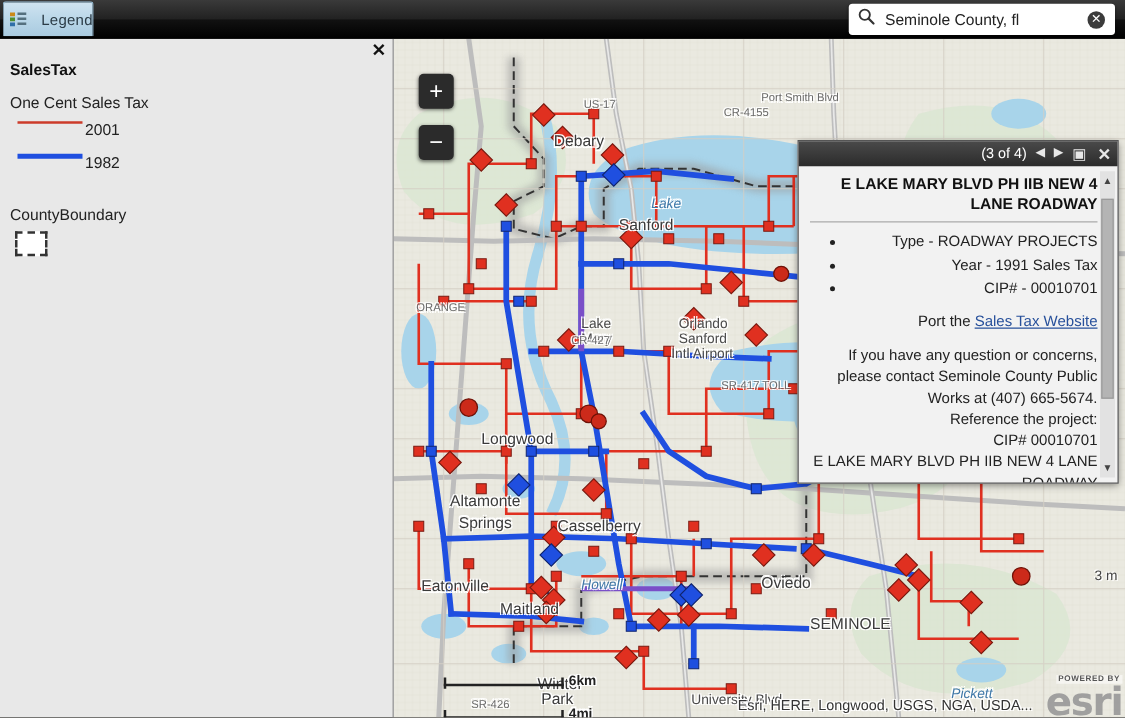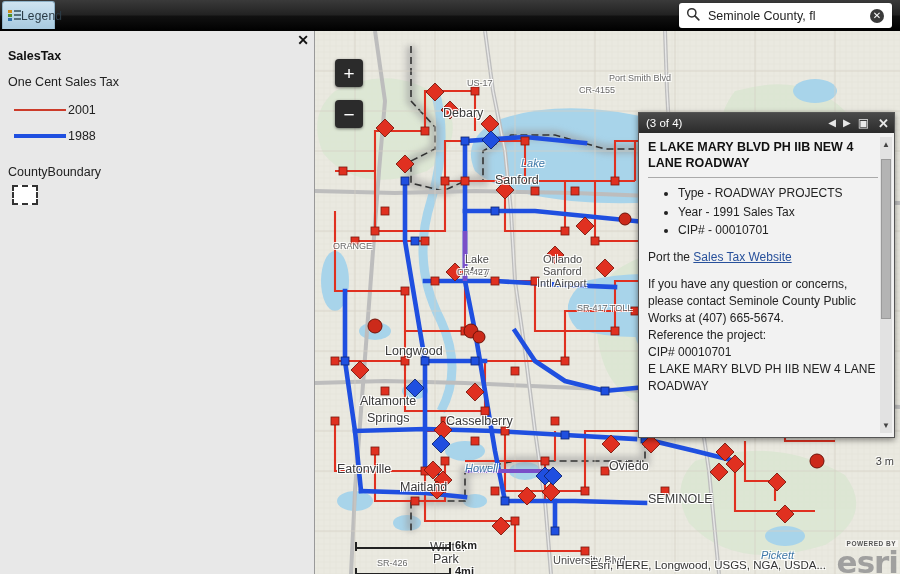--- a/index.html
+++ b/index.html
@@ -13,25 +13,25 @@
   }
   #app { position: relative; width: 900px; height: 574px; overflow: hidden; }
 
   
   .topbar {
     position: absolute; top: 0; left: 0; width: 900px; height: 31px;
     background: linear-gradient(to bottom, #3a3a3a 0%, #222 48%, #111 52%, #000 100%);
     z-index: 40;
   }
   .legend-tab {
-    position: absolute; top: 1px; left: 2px; width: 53px; height: 28px;
+    position: absolute; top: 1px; left: 2px; width: 73px; height: 28px;
     background: linear-gradient(to bottom, #cfe3f0 0%, #b9d6e8 52%, #a9cadf 100%);
     border: 1px solid #8fb2c8; border-bottom: none;
     border-radius: 3px 3px 0 0;
-    display: flex; align-items: center; gap: 0; padding-left: 5px;
+    display: flex; align-items: center; gap: 12px; padding-left: 5px;
     z-index: 45;
   }
   .legend-tab .label {
     font-size: 12px; color: #2b3b46; letter-spacing: .2px;
   }
   .legend-icon { width: 13px; height: 13px; position: relative; flex: 0 0 auto; }
   .legend-icon i {
     position: absolute; left: 0; width: 4px; height: 3px; display: block;
   }
   .legend-icon i.r1 { top: 1px; background: #cc8a18; }
@@ -72,21 +72,21 @@
     z-index: 30; padding: 12px 10px 0 8px;
   }
   .legend-close {
     position: absolute; top: 2px; right: 5px;
     font-size: 14px; font-weight: bold; color: #111; cursor: pointer; line-height: 1;
   }
   .legend-title {
     font-size: 12.5px; font-weight: bold; color: #111; margin: 6px 0 12px 0;
   }
   .legend-sub { font-size: 12.5px; color: #222; margin-bottom: 8px; }
-  .legend-row { display: flex; align-items: center; height: 26px; }
+  .legend-row { display: flex; align-items: flex-start; height: 26px; }
   .legend-swatch { width: 60px; flex: 0 0 auto; display: flex; align-items: center; padding-left: 6px;}
   .swatch-line { display: block; }
   .legend-row .txt { font-size: 12.5px; color: #222; }
   .legend-group2 { margin-top: 16px; }
   .legend-box {
     width: 26px; height: 20px; border: 2px dashed #333; background: #fff;
     margin-top: 6px; margin-left: 4px;
   }
 
   
@@ -144,24 +144,24 @@
     background: rgba(255,255,255,.55); padding: 0 2px; display: inline-block;
   }
   .esri-word {
     font-size: 31px; font-weight: bold; color: #9a9a9a; line-height: .78;
     letter-spacing: -1px; opacity: .92;
     font-family: "DejaVu Sans", sans-serif;
   }
 
   
   .popup {
-    position: absolute; left: 638px; top: 112px; width: 257px; height: 326px;
+    position: absolute; left: 638px; top: 112px; width: 257px; height: 275px;
     background: #f2f2f2; border: 1px solid #555; z-index: 35;
     box-shadow: 0 2px 6px rgba(0,0,0,.45);
-    display: flex; flex-direction: column;
+    display: flex; flex-direction: column; text-align: right;
   }
   .popup-header {
     height: 20px; background: linear-gradient(to bottom, #4a4a4a, #2b2b2b);
     display: flex; align-items: center; padding: 0 5px 0 7px; flex: 0 0 auto;
   }
   .popup-count { color: #fff; font-size: 11.5px; flex: 1 1 auto; }
   .popup-ctrl {
     color: #e8e8e8; font-size: 10px; margin-left: 7px; cursor: pointer; line-height: 1;
   }
   .popup-ctrl.close { font-size: 13px; font-weight: bold; margin-left: 9px; }
@@ -233,21 +233,21 @@
       <span class="legend-swatch">
         <span class="swatch-line" style="width:52px;height:2px;background:#cc3b2a;"></span>
       </span>
       <span class="txt">2001</span>
     </div>
 
     <div class="legend-row">
       <span class="legend-swatch">
         <span class="swatch-line" style="width:52px;height:4px;background:#1f4fe0;"></span>
       </span>
-      <span class="txt">1988</span>
+      <span class="txt">1982</span>
     </div>
 
     <div class="legend-group2">
       <div class="legend-sub" style="margin-bottom:0">CountyBoundary</div>
       <div class="legend-box"></div>
     </div>
   </div>
 
   <div class="map">
 

